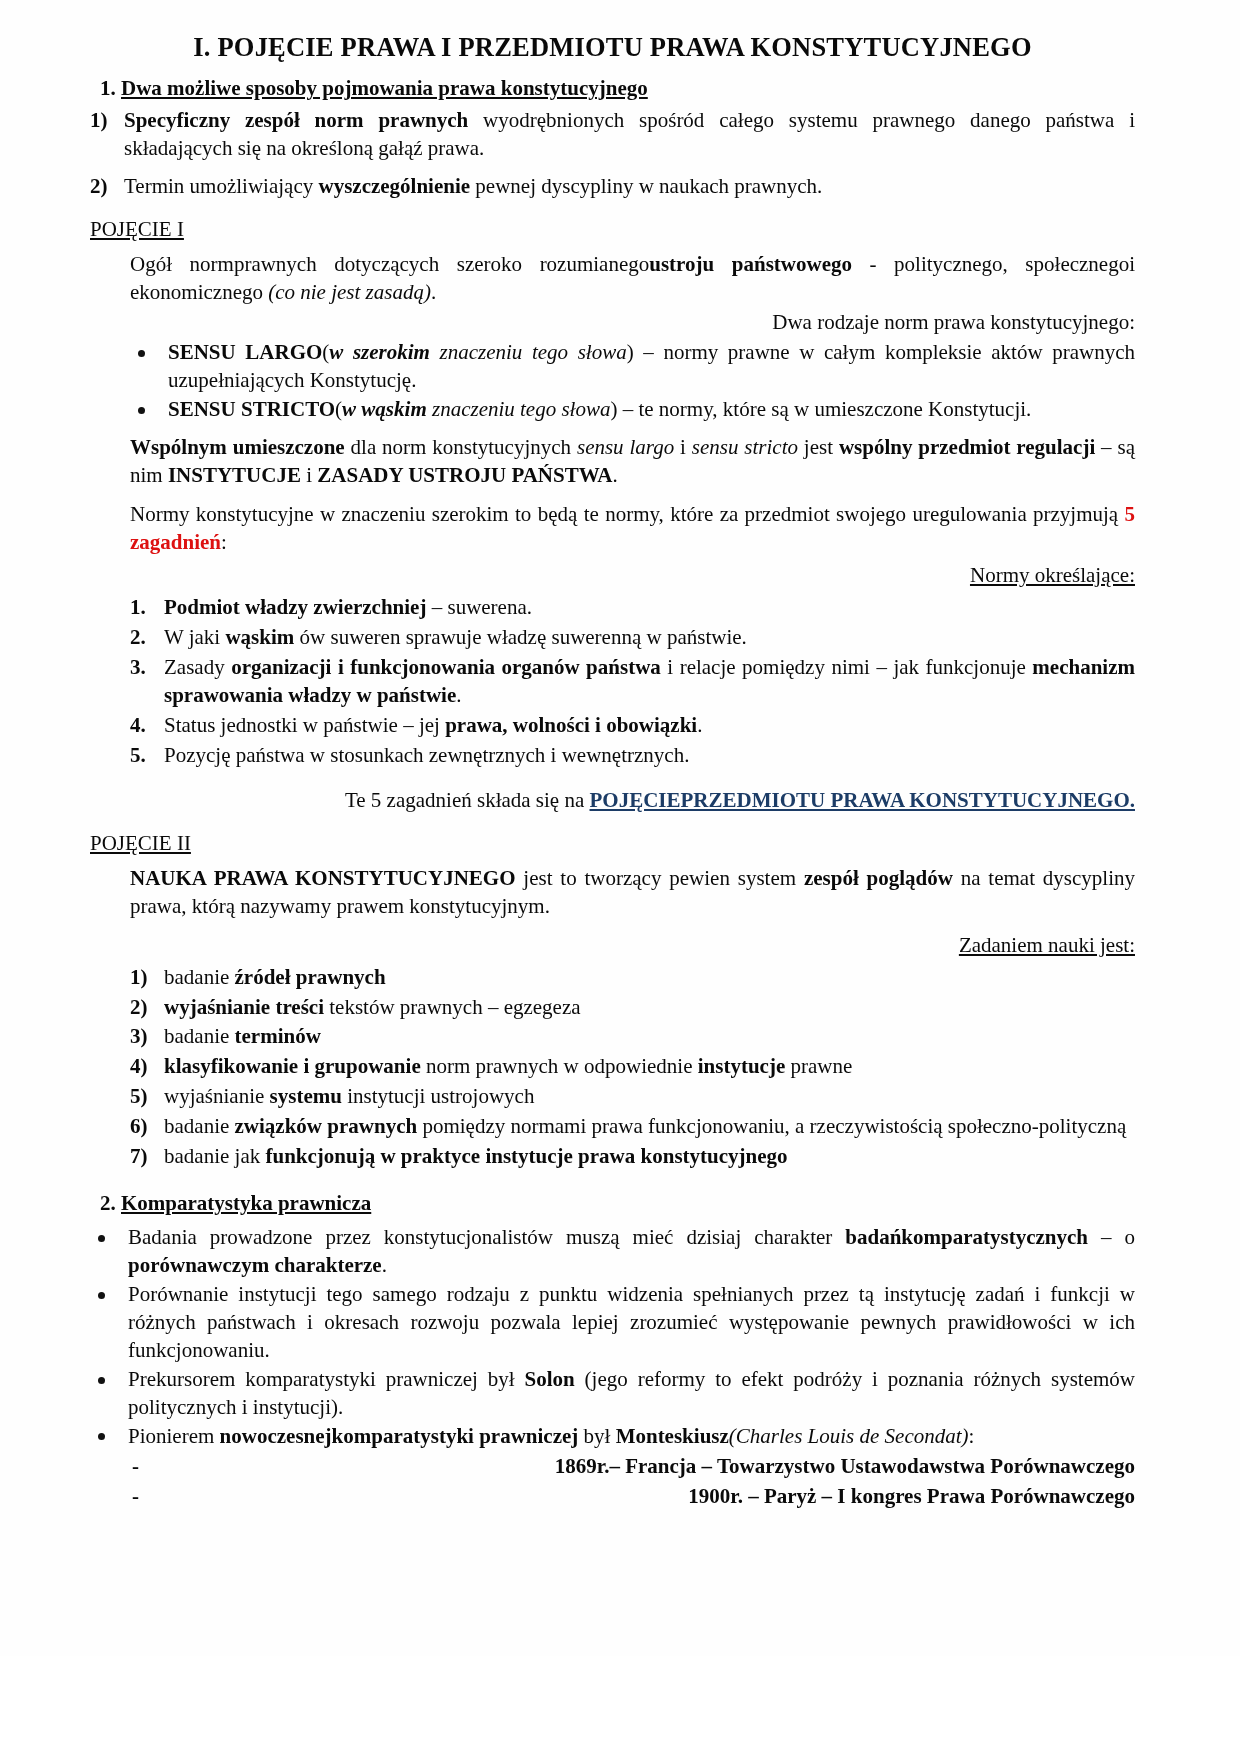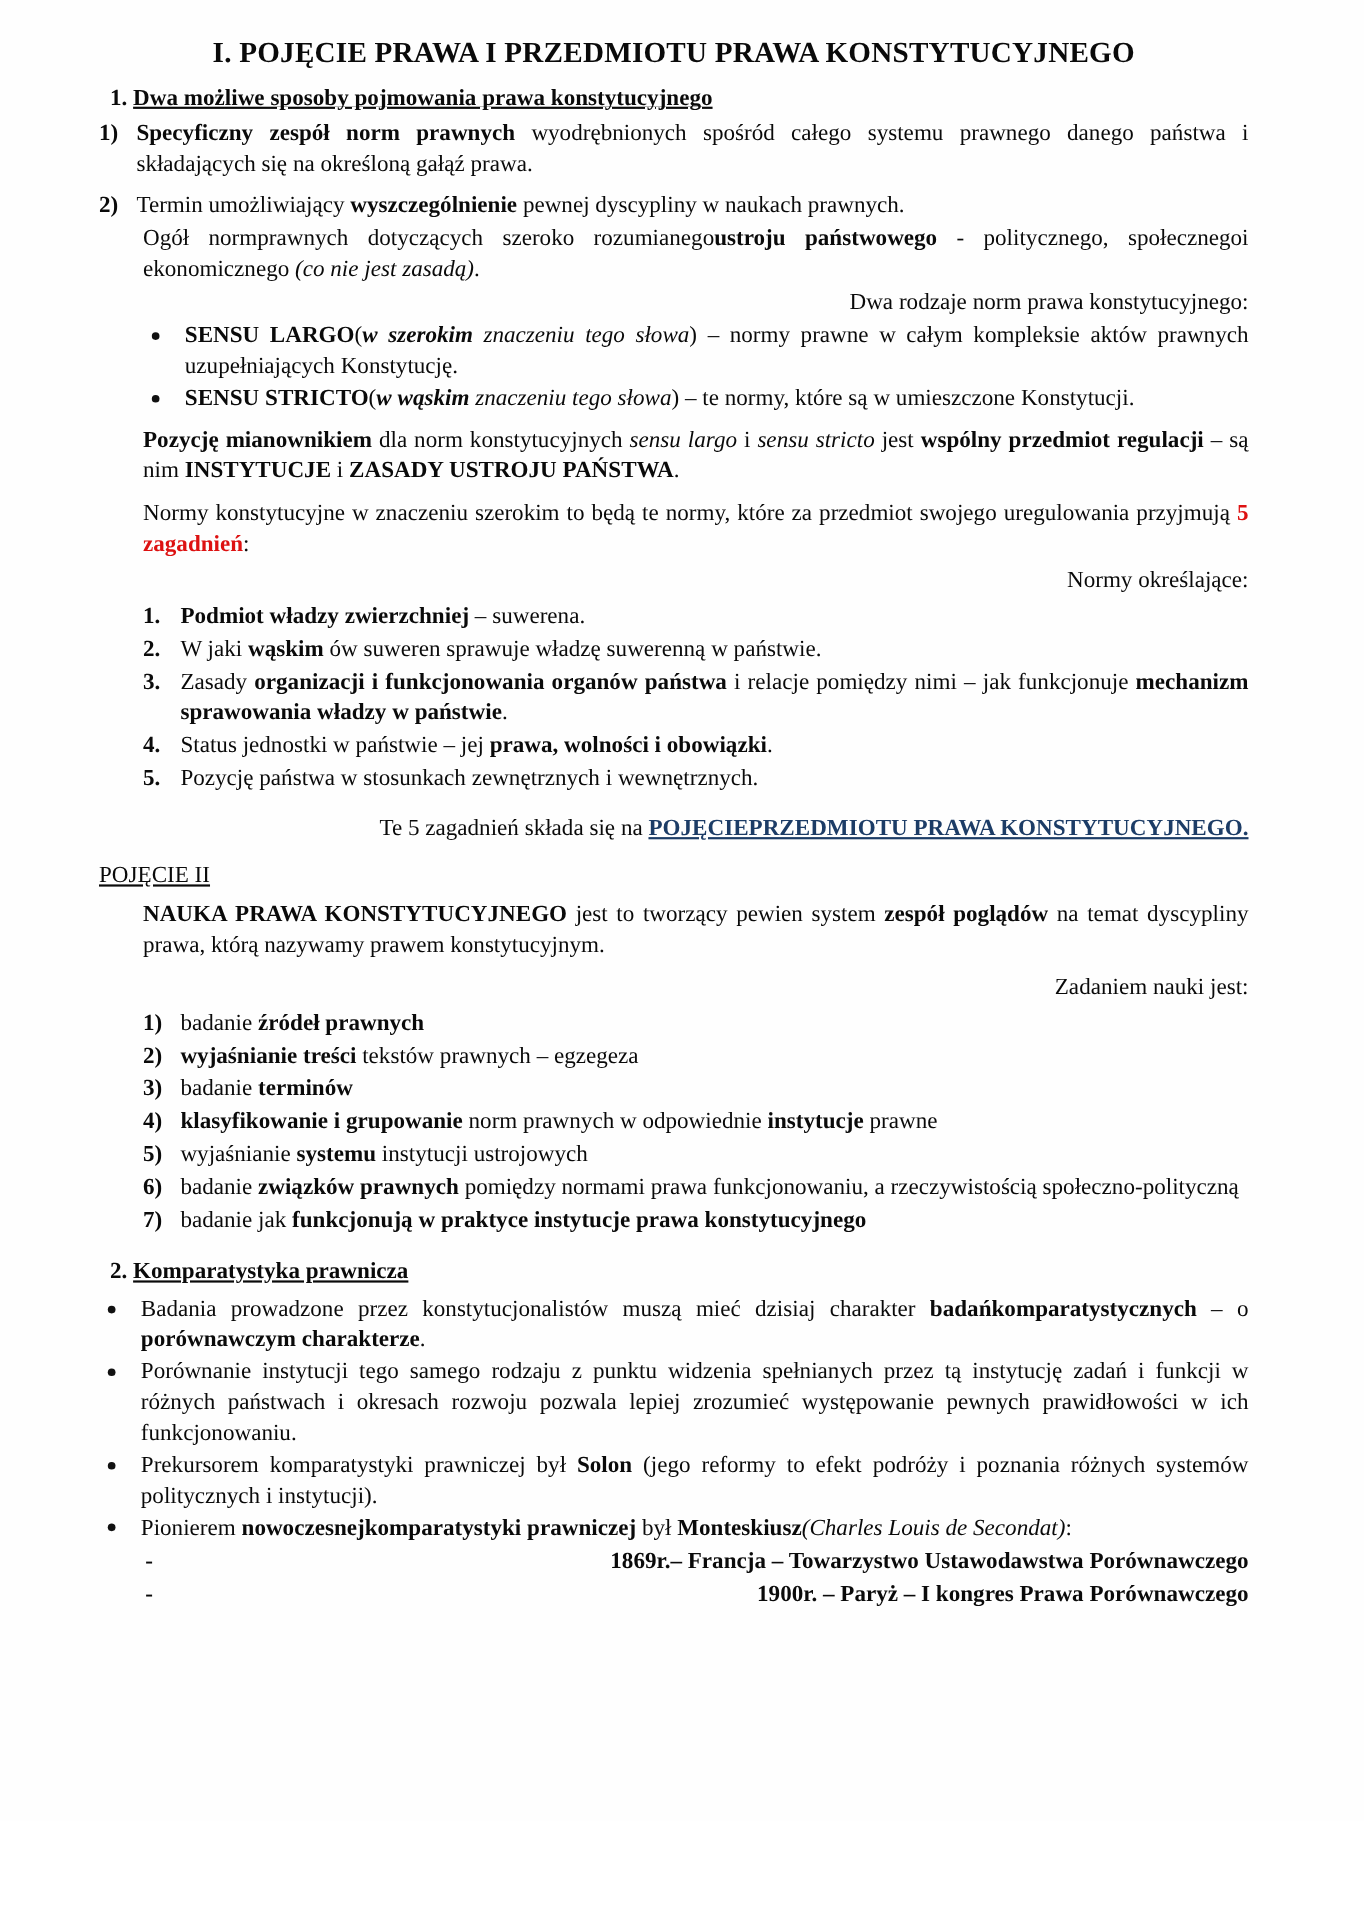--- a/index.html
+++ b/index.html
@@ -103,21 +103,21 @@
     list-style: none;
     margin: 0;
     padding: 0;
   }
   ul.dash > li {
     position: relative;
     padding-left: 60px;
     margin-bottom: 2px;
   }
 
-  .underline { text-underline-offset: 2px; }
+  .underline { text-decoration: underline; text-underline-offset: 2px; }
   .red { color: #dd1111; font-weight: bold; }
   .link {
     color: #1c3c66;
     font-weight: bold;
     text-decoration: underline;
     text-underline-offset: 2px;
   }
   .blk { margin-bottom: 11px; }
   .justify { text-align: justify; }
   .pojecie {
@@ -148,40 +148,43 @@
     <li>
       <span class="mk">1)</span>
       <b>Specyficzny zespół norm prawnych</b><span> wyodrębnionych spośród całego systemu prawnego danego państwa i składających się na określoną gałąź prawa.</span>
     </li>
     <li style="margin-top:10px">
       <span class="mk">2)</span>
       <span>Termin umożliwiający </span><b>wyszczególnienie</b><span> pewnej dyscypliny w naukach prawnych.</span>
     </li>
   </ol>
 
+  <div class="pojecie">
+    <span>POJĘCIE I</span>
+  </div>
 
   <div class="indent-1">
     <p class="para justify"><span>Ogół normprawnych dotyczących szeroko rozumianego</span><b>ustroju państwowego</b><span> - politycznego, społecznegoi ekonomicznego </span><i>(co nie jest zasadą)</i><span>.</span></p>
 
     <p class="para">Dwa rodzaje norm prawa konstytucyjnego:</p>
 
     <ul class="bul">
       <li>
         <span class="bd"></span>
         <b>SENSU LARGO</b><span>(</span><span class="bi">w szerokim</span><i> znaczeniu tego słowa</i><span>)</span><span> – normy prawne w całym kompleksie aktów prawnych uzupełniających Konstytucję.</span>
       </li>
       <li>
         <span class="bd"></span>
         <b>SENSU STRICTO</b><span>(</span><span class="bi">w wąskim</span><i> znaczeniu tego słowa</i><span>)</span><span> – te normy, które są w umieszczone Konstytucji.</span>
       </li>
     </ul>
 
     <div class="gap-sm"></div>
 
-    <p class="para justify"><b>Pozycję mianownikiem</b><span> dla norm konstytucyjnych </span><i>sensu largo</i><span> i </span><i>sensu stricto</i><span> jest </span><b>wspólny przedmiot regulacji</b><span> – są nim </span><b>INSTYTUCJE</b><span> i </span><b>ZASADY USTROJU PAŃSTWA</b><span>.</span></p>
+    <p class="para justify"><b>Wspólnym umieszczone</b><span> dla norm konstytucyjnych </span><i>sensu largo</i><span> i </span><i>sensu stricto</i><span> jest </span><b>wspólny przedmiot regulacji</b><span> – są nim </span><b>INSTYTUCJE</b><span> i </span><b>ZASADY USTROJU PAŃSTWA</b><span>.</span></p>
 
     <div class="gap-sm"></div>
 
     <p class="para justify"><span>Normy konstytucyjne w znaczeniu szerokim to będą te normy, które za przedmiot swojego uregulowania przyjmują </span><span class="red">5 zagadnień</span><span>:</span></p>
 
     <p class="para" style="margin-top:6px"><span class="underline">Normy określające:</span></p>
 
     <ol class="dot" style="margin-top:4px">
       <li>
         <span class="mk">1.</span>

